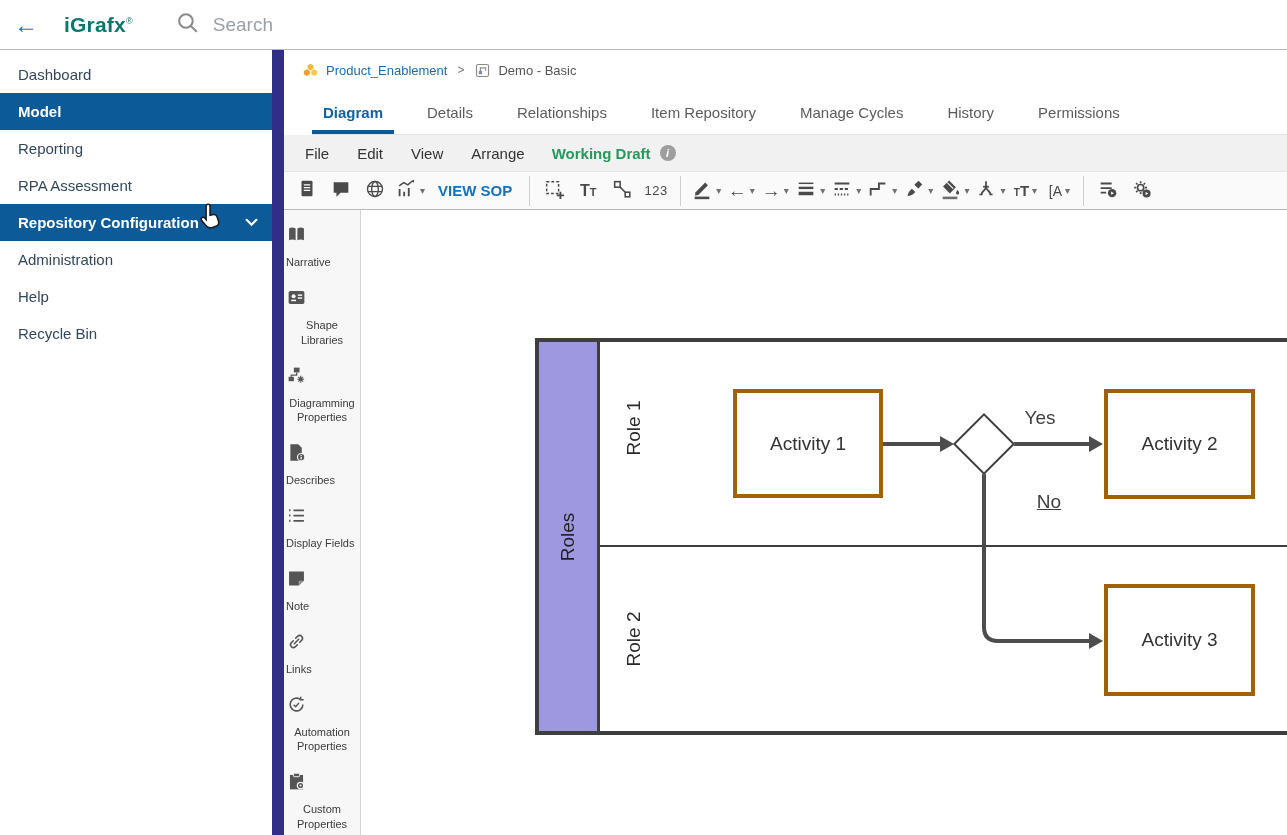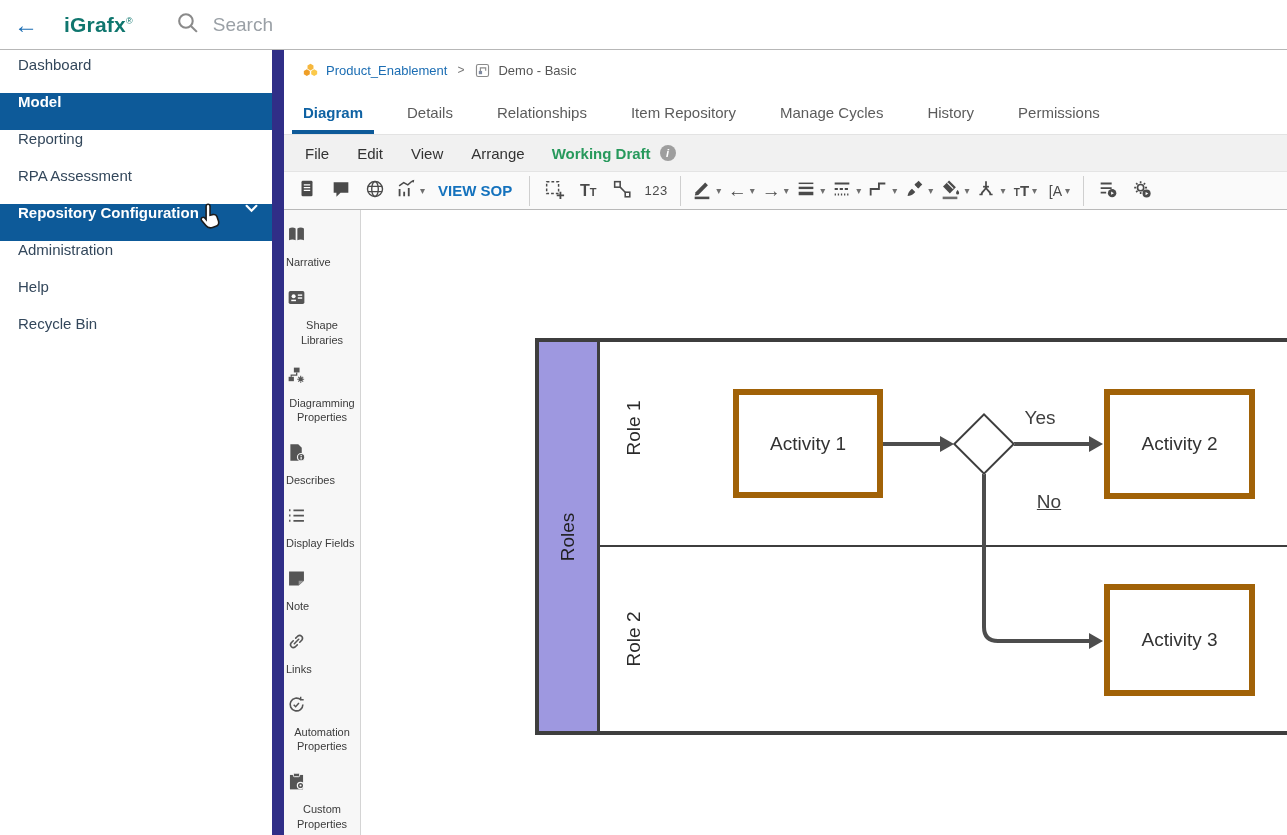--- a/index.html
+++ b/index.html
@@ -13,37 +13,37 @@
   .back-arrow { color:#1b6db3; font-size:24px; margin-left:14px; cursor:pointer; line-height:1; }
   .logo { font-size:21px; font-weight:700; color:#0f766e; margin-left:26px; letter-spacing:.2px; }
   .logo sup { font-size:9px; font-weight:400; }
   .search-wrap { display:flex; align-items:center; margin-left:42px; }
   .search-wrap svg { width:25px; height:25px; }
   .search-text { color:#9aa0a6; font-size:19px; margin-left:13px; }
 
   
   .sidebar { position:absolute; top:50px; left:0; width:272px; bottom:0; background:#fff; padding-top:6px; }
   .nav-strip { position:absolute; top:50px; left:272px; width:12px; bottom:0; background:#302e87; }
-  .nav-item { height:37px; display:flex; align-items:flex-start; padding-left:18px; padding-right:10px;
+  .nav-item { height:37px; display:flex; align-items:center; padding-left:18px; padding-right:10px;
               font-size:15px; color:#33475b; cursor:pointer; position:relative; }
   .nav-item.active { background:#0d5a99; color:#fff; font-weight:700; }
   .nav-item .chevron { margin-left:auto; margin-right:4px; display:flex; }
   .cursor-overlay { position:absolute; left:196px; top:150px; width:32px; height:34px; z-index:5; pointer-events:none; }
 
   
   .main { position:absolute; top:50px; left:284px; right:0; bottom:0; display:flex; flex-direction:column; }
 
   .breadcrumb-row { height:40px; display:flex; align-items:center; padding-left:18px; background:#fff; }
   .crumb-icon { width:17px; height:17px; display:flex; }
   .crumb-link { color:#1b6db3; font-size:13px; margin-left:7px; cursor:pointer; }
   .crumb-sep { color:#777; font-size:12px; margin:0 10px; }
   .crumb-item-icon { width:17px; height:17px; display:flex; }
   .crumb-item { color:#555; font-size:13px; margin-left:7px; }
 
-  .tabs-row { height:45px; display:flex; align-items:stretch; border-bottom:1px solid #e3e3e3; background:#fff; padding-left:8px; }
+  .tabs-row { height:45px; display:flex; align-items:stretch; border-bottom:1px solid #e3e3e3; background:#fff; padding-left:0;margin-left:28px; }
   .tab { display:flex; align-items:center; padding:0 11px; margin-right:22px; font-size:15px; color:#5c5c5c;
          cursor:pointer; position:relative; }
   .tab.active { color:#0f62a3; font-weight:700; }
   .tab.active::after { content:""; position:absolute; left:0; right:0; bottom:0; height:4px; background:#0d5a99; }
 
   .menubar { height:37px; background:#f1f1f1; display:flex; align-items:center; padding-left:10px; border-bottom:1px solid #e4e4e4; }
   .menu-item { font-size:15px; color:#333; padding:0 11px; margin-right:6px; cursor:pointer; }
   .draft-status { font-size:15px; font-weight:700; color:#27995c; margin-left:10px; }
   .info-badge { width:16px; height:16px; border-radius:50%; background:#9e9e9e; color:#fff; font-size:11px; font-weight:700;
                 display:inline-flex; align-items:center; justify-content:center; margin-left:9px; font-style:italic; cursor:pointer; }
@@ -76,21 +76,21 @@
   
   .pool { position:absolute; left:174px; top:128px; width:1000px; height:397px; border:4px solid #3e3e3e; display:flex; background:#fff; }
   .pool-header { width:61px; background:#9e98e0; border-right:3px solid #3e3e3e; display:flex; align-items:center; justify-content:center; }
   .pool-label { transform:rotate(-90deg); font-size:19px; color:#1f1f1f; white-space:nowrap; }
   .lane-area { flex:1; position:relative; }
   .lane-divider { position:absolute; left:0; right:0; top:203px; height:2px; background:#3e3e3e; }
   .role-label { position:absolute; transform:translate(-50%,-50%) rotate(-90deg); font-size:19px; color:#2a2a2a; white-space:nowrap; }
 
   .connector-layer { position:absolute; left:0; top:0; width:926px; height:625px; pointer-events:none; }
 
-  .activity { position:absolute; background:#fff; border:6px solid #a16207; display:flex; align-items:center; justify-content:center;
+  .activity { position:absolute; background:#fff; border:4px solid #a16207; display:flex; align-items:center; justify-content:center;
               font-size:19px; color:#333; cursor:pointer; }
   .activity-1 { left:372px; top:179px; width:150px; height:109px; }
   .activity-2 { left:743px; top:179px; width:151px; height:110px; }
   .activity-3 { left:743px; top:374px; width:151px; height:112px; }
   .diamond { position:absolute; left:601px; top:212px; width:44px; height:44px; background:#fff; border:2px solid #3e3e3e;
              transform:rotate(45deg); cursor:pointer; }
   .branch-label { position:absolute; transform:translate(-50%,-50%); font-size:19px; color:#3f3f3f; }
   .label-yes { left:679px; top:208px; }
   .label-no { left:688px; top:292px;text-decoration:underline; }
 </style>

